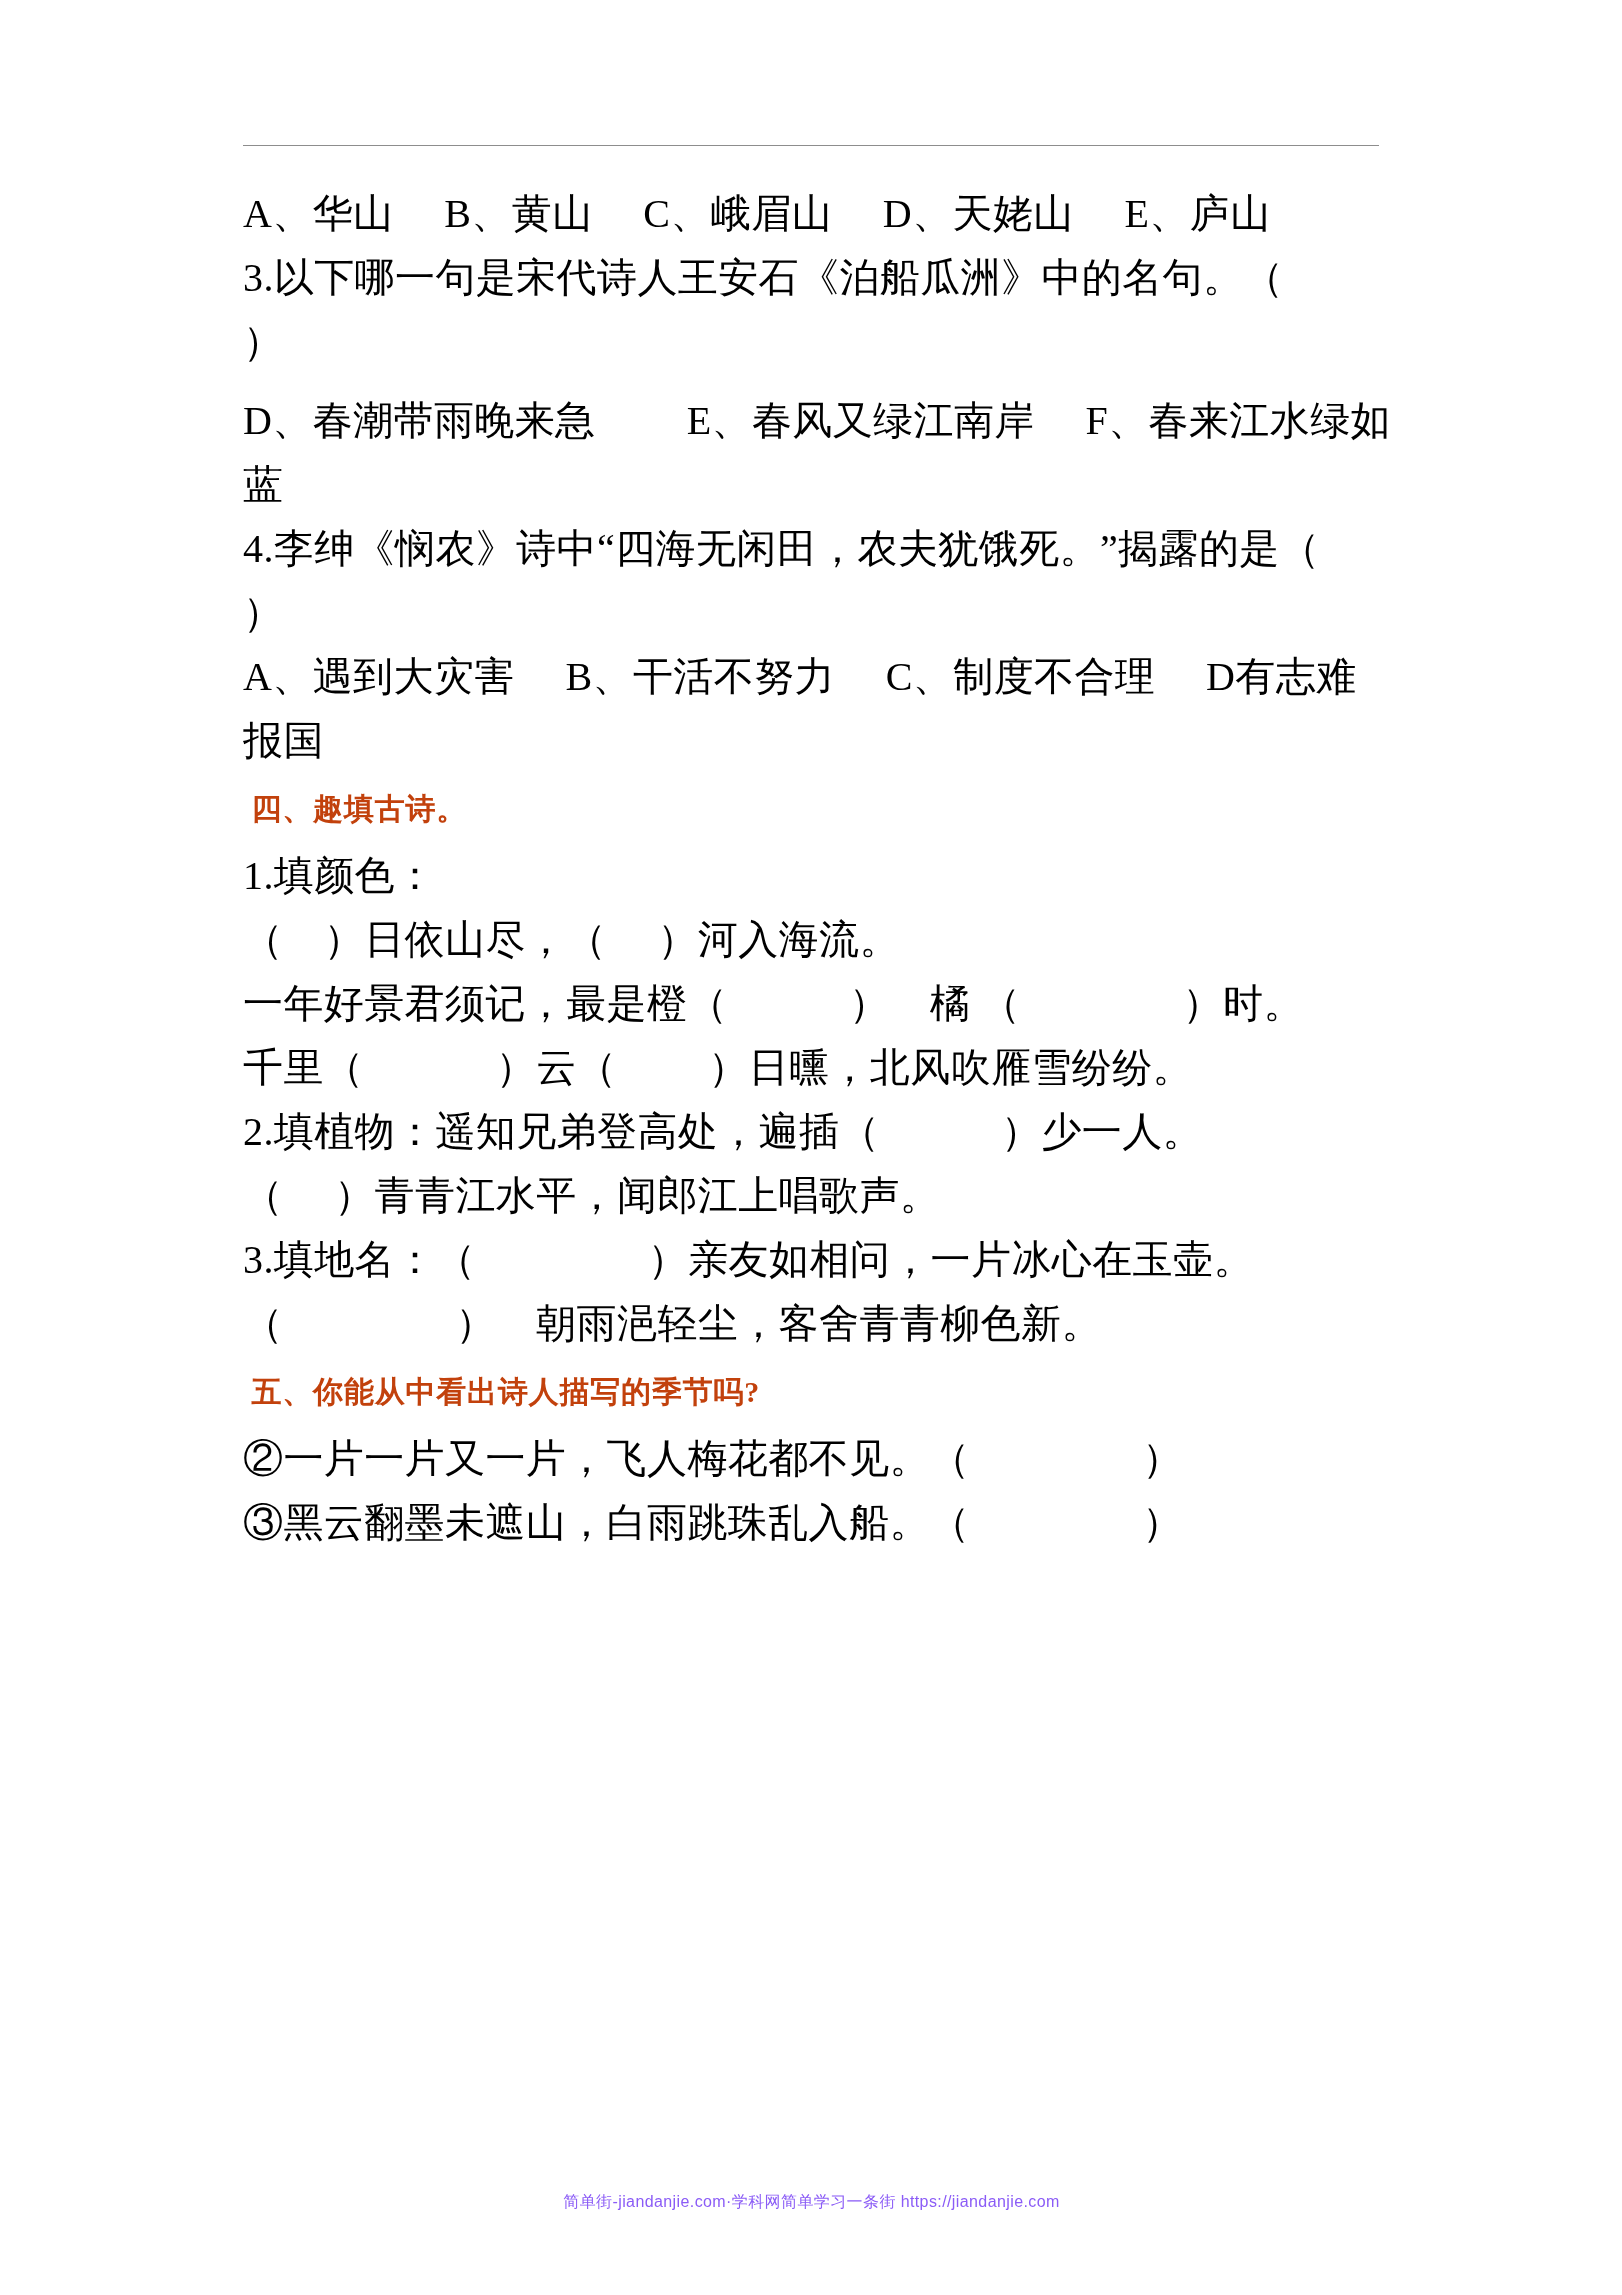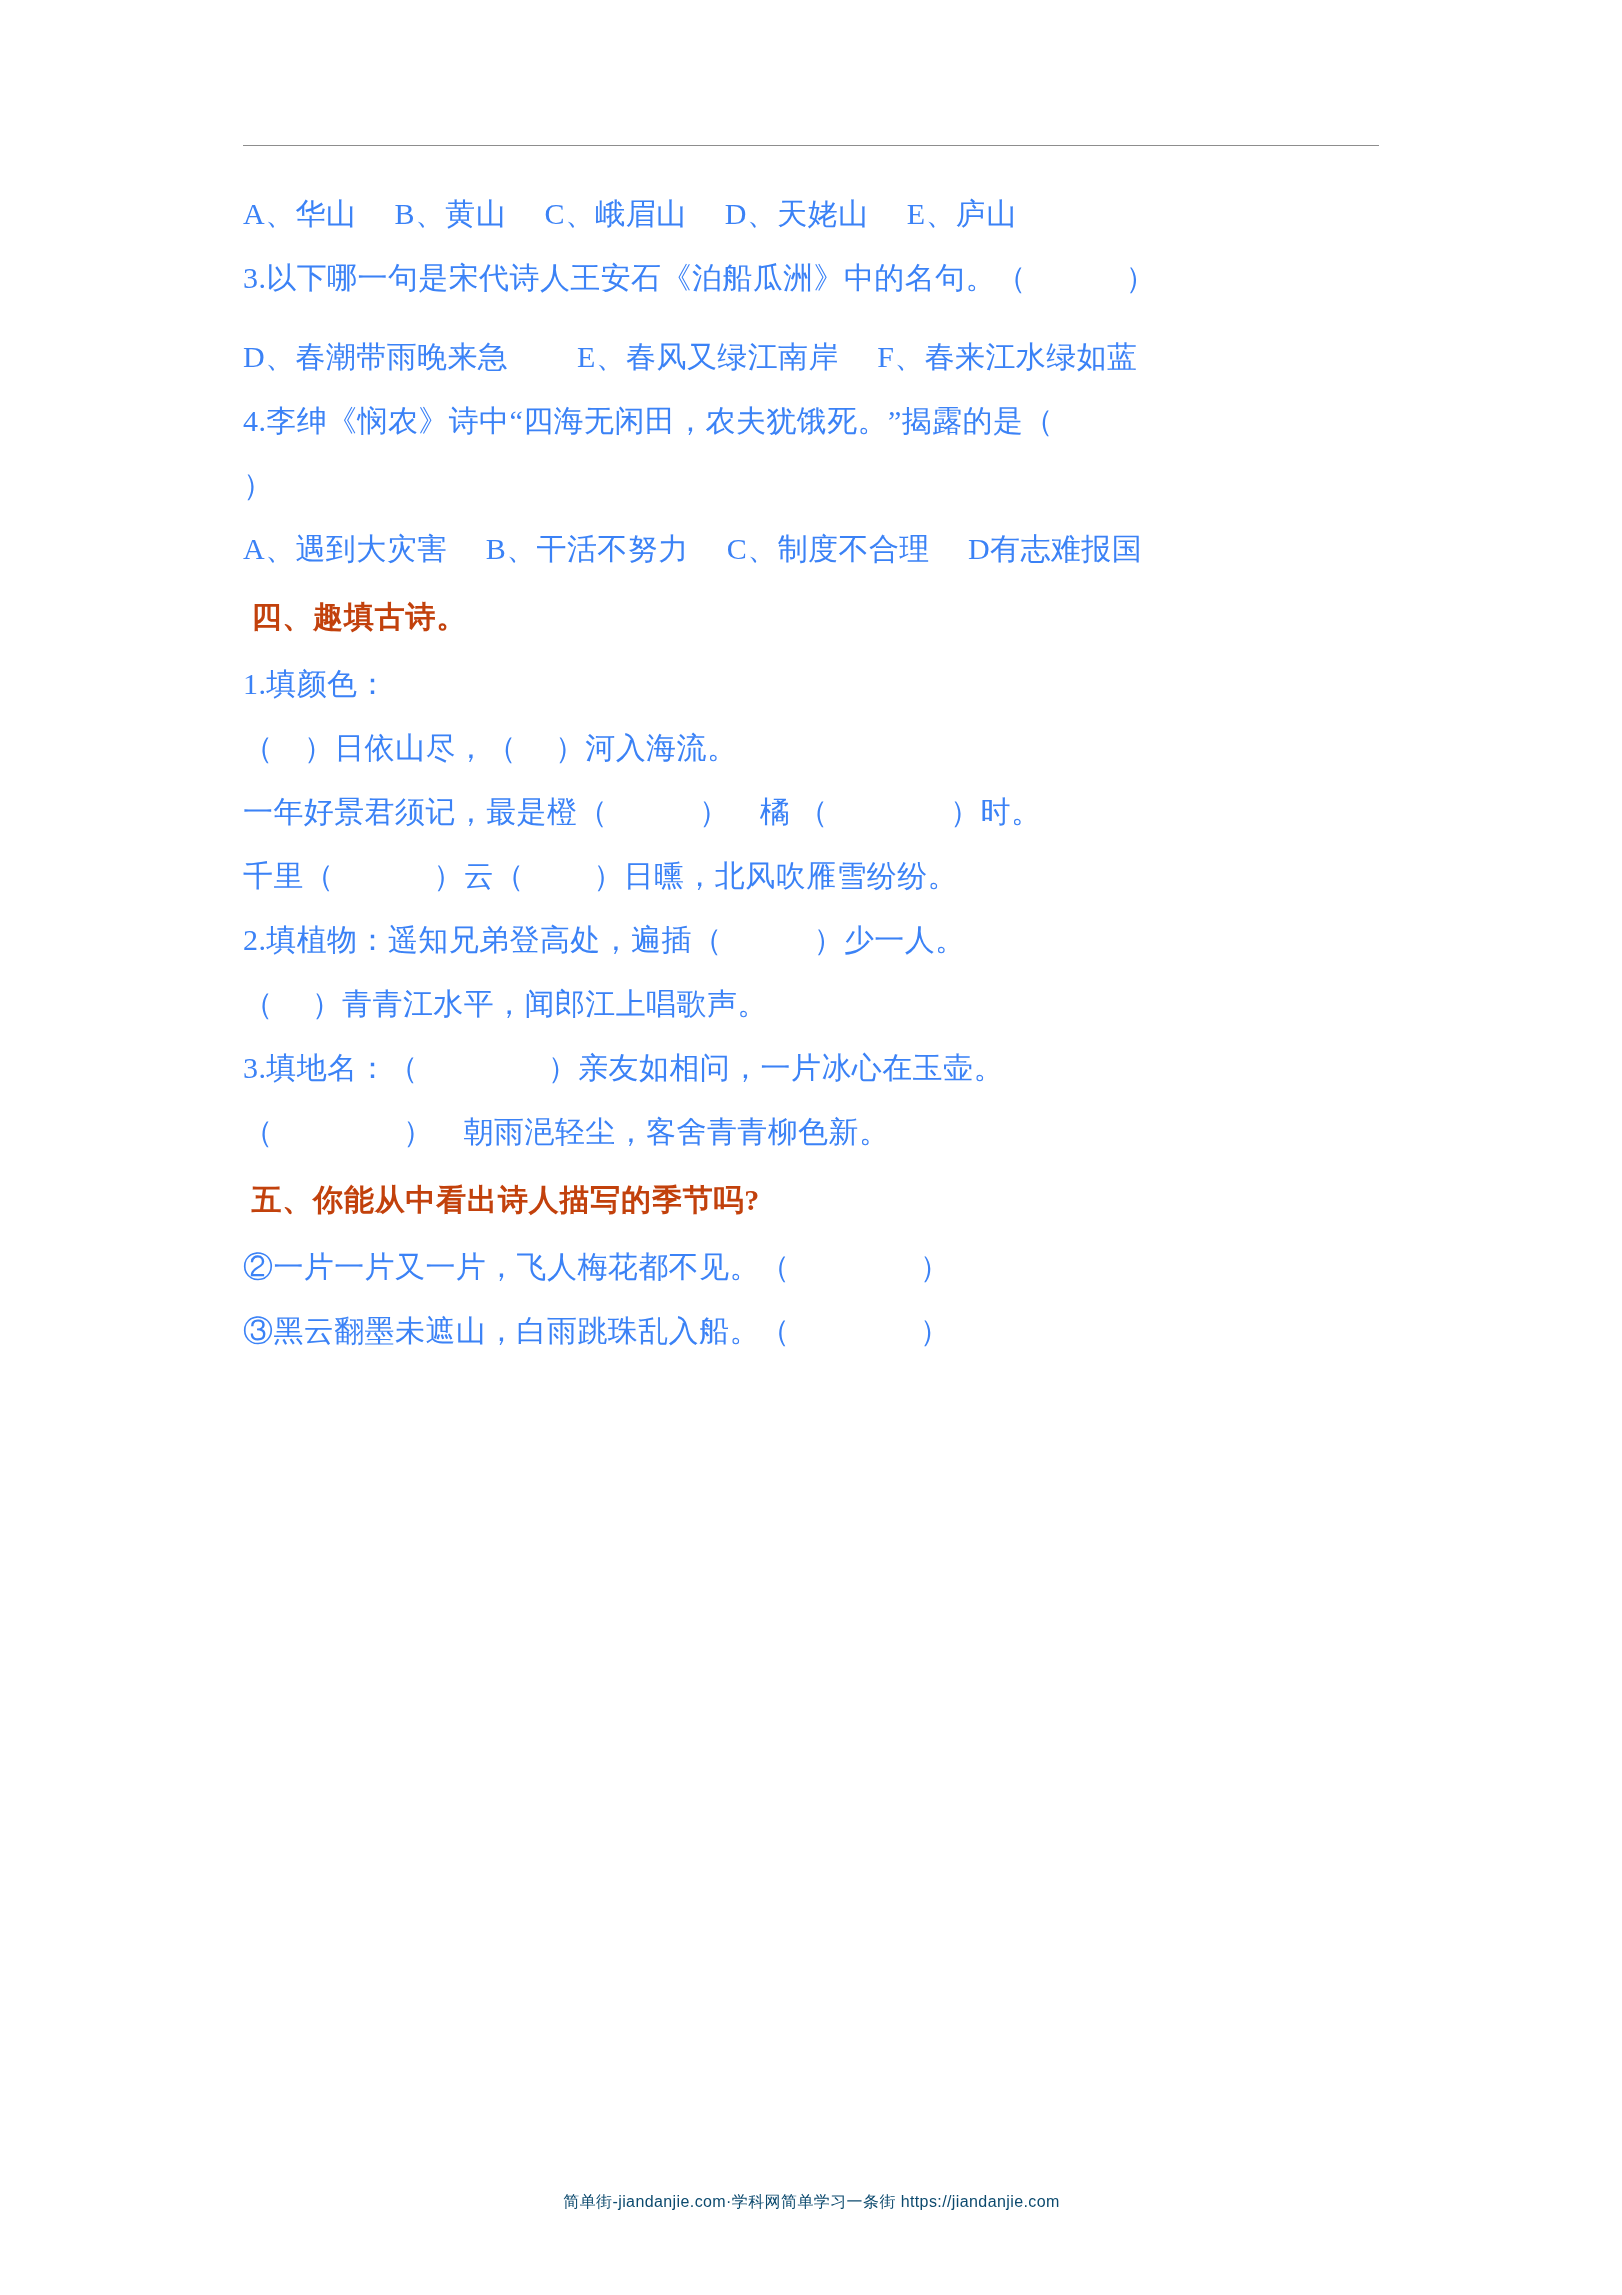--- a/index.html
+++ b/index.html
@@ -32,25 +32,25 @@
     height: 0;
     border-top: 1.7px solid #8d8d8d;
   }
   .content {
     position: absolute;
     left: 243px;
     top: 182px;
     width: 1149px;
   }
   .line {
-    font-size: 30px;
+    font-size: 40px;
     line-height: 64px;
     letter-spacing: 0.4px;
     white-space: pre-wrap;
-    color: #3b82f6;
+    color: #000000;
   }
   .heading {
     font-size: 30px;
     line-height: 71px;
     font-weight: bold;
     letter-spacing: 0.8px;
     color: #c2410c;
   }
   .heading-offset {
     padding-left: 8.5px;
@@ -58,21 +58,21 @@
   .gap-small {
     height: 15px;
   }
   .footer {
     position: absolute;
     left: 0;
     top: 2192px;
     width: 1623px;
     text-align: center;
     font-size: 16px;
-    color: #0c4a6e;
+    color: #8b5cf6;
     font-family: "Liberation Sans", sans-serif;
     letter-spacing: 0.4px;
   }
 </style>
 </head>
 <body>
 
 <div class="page">
 
   <div class="rule"></div>

